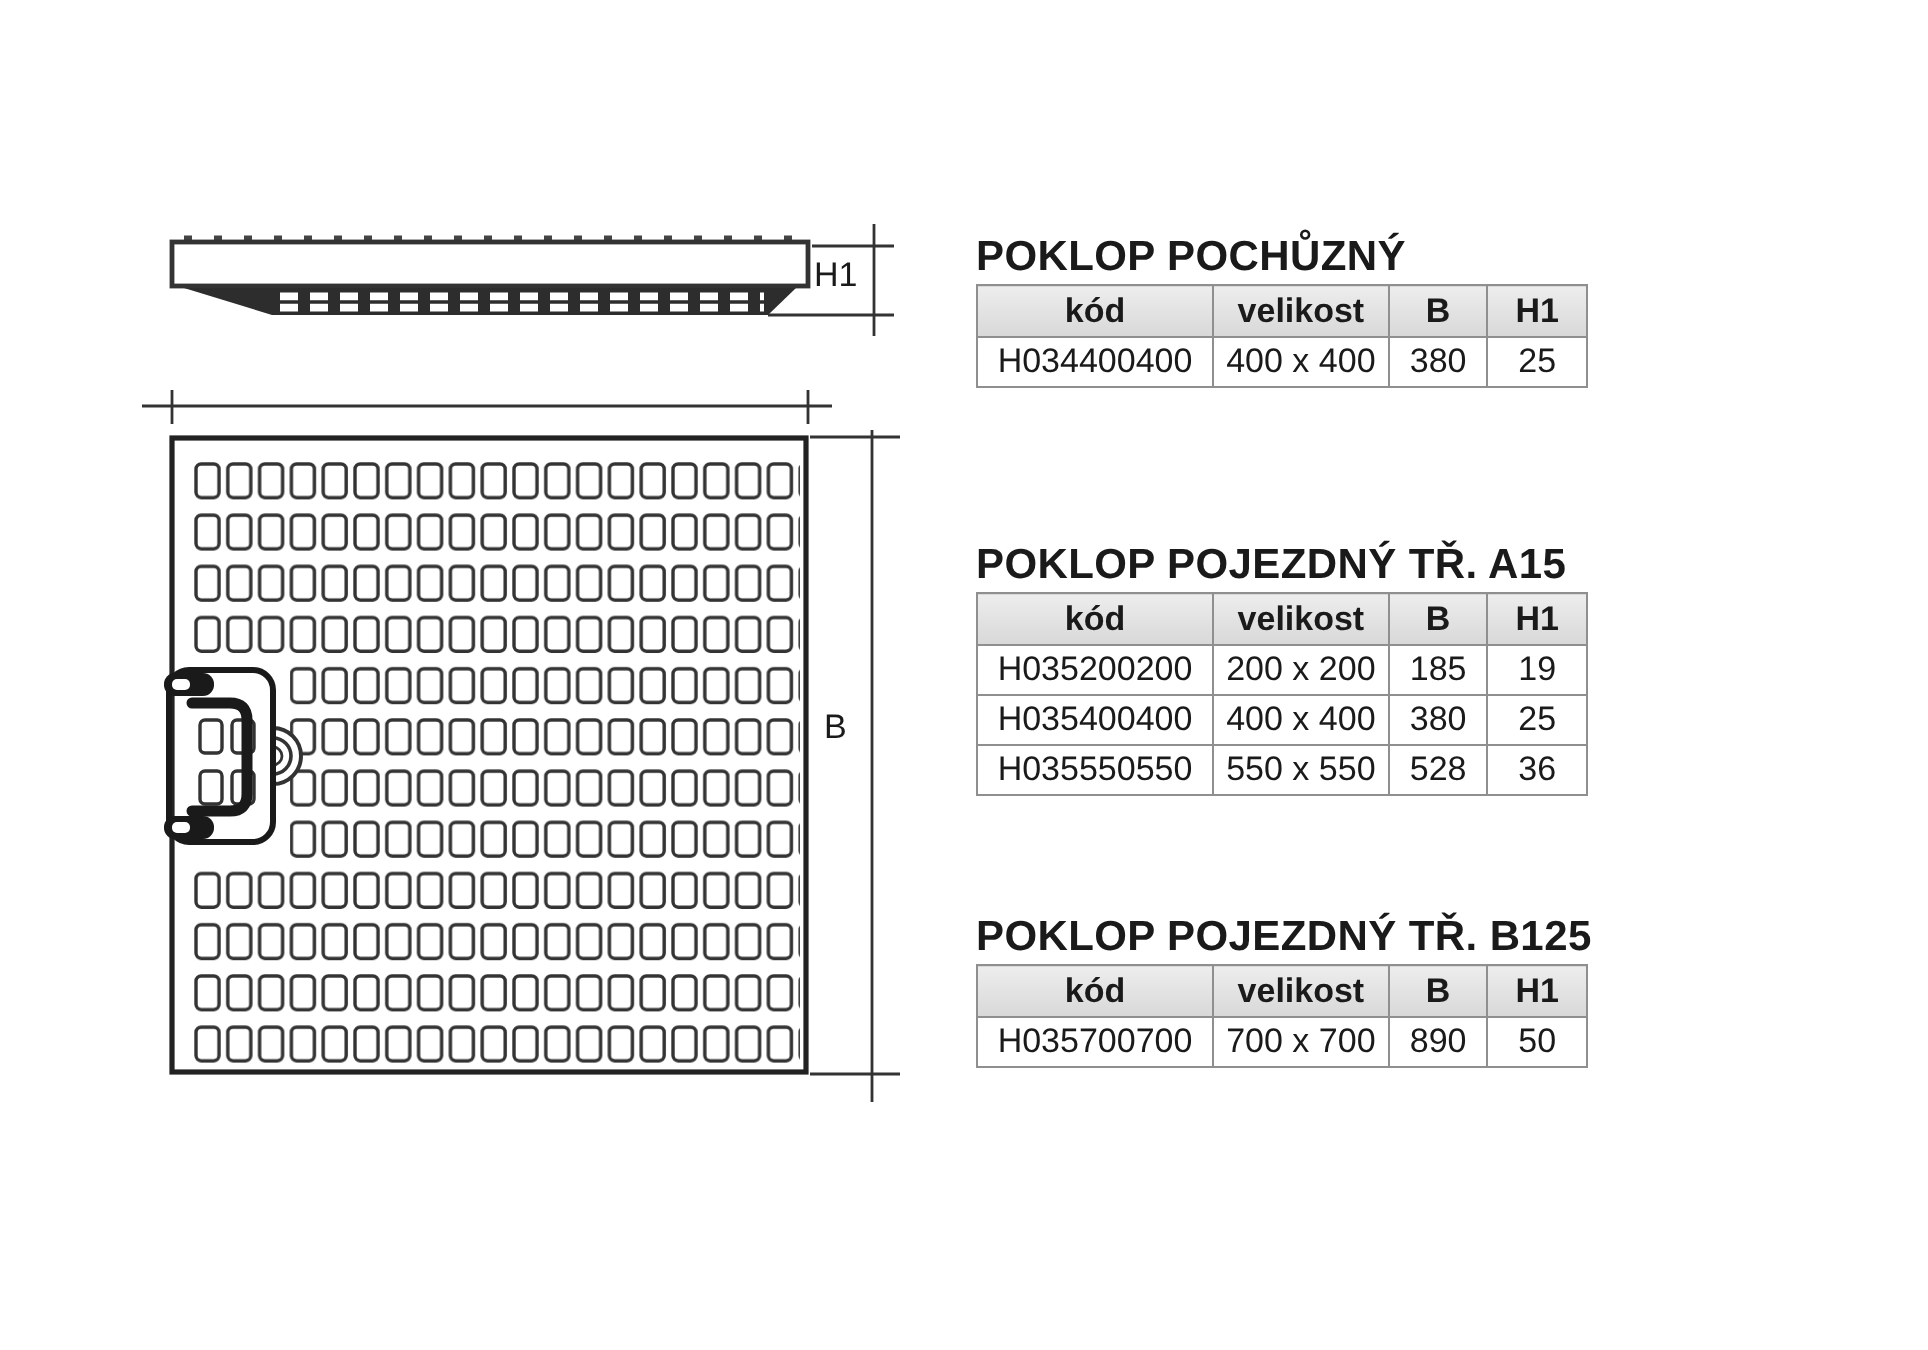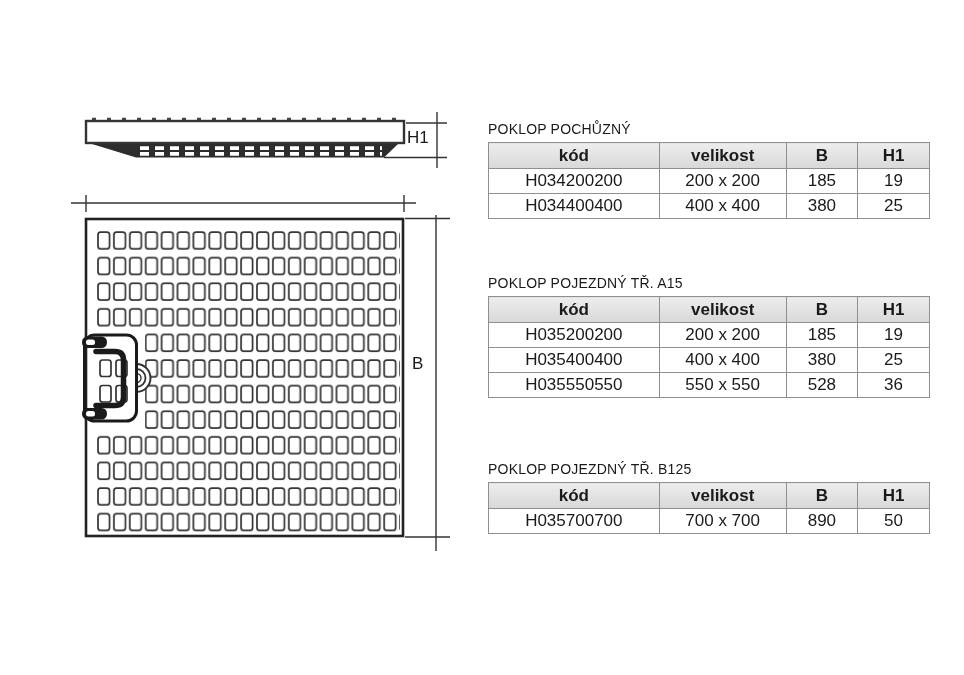--- a/index.html
+++ b/index.html
@@ -1,21 +1,21 @@
 <!DOCTYPE html>
 <html><head>
 <meta charset="utf-8">
 <style>
   html,body{margin:0;padding:0;background:#ffffff;}
   body{width:964px;height:675px;position:relative;font-family:"Liberation Sans",sans-serif;color:#1a1a1a;overflow:hidden;}
   .page{position:absolute;inset:0;background:#fff;}
   .drawing-wrap{position:absolute;left:60px;top:95px;width:400px;height:470px;}
   .spec{position:absolute;left:488px;width:382px;}
-  .spec h2{margin:0 0 4px 0;font-size:14px;line-height:18px;font-weight:normal;color:#1a1a1a;letter-spacing:.2px;white-space:nowrap;}
-  table.spec-table{border-collapse:collapse;width:442px;table-layout:fixed;font-size:17px;color:#1a1a1a;background:#fff;border:1px solid #7d7d7d;}
+  .spec h2{margin:0 0 4px 0;font-size:21px;line-height:18px;font-weight:bold;color:#1a1a1a;letter-spacing:.2px;white-space:nowrap;}
+  table.spec-table{border-collapse:collapse;width:306px;table-layout:fixed;font-size:17px;color:#1a1a1a;background:#fff;border:1px solid #7d7d7d;}
   table.spec-table th, table.spec-table td{border:1px solid #8f8f8f;text-align:center;padding:0;overflow:hidden;white-space:nowrap;}
   table.spec-table th{height:25px;line-height:25px;font-weight:bold;background:linear-gradient(180deg,#ededed 0%,#d8d8d8 100%);}
   table.spec-table td{height:24px;line-height:24px;background:#fff;}
   col.c0{width:38.7%;} col.c1{width:28.8%;} col.c2{width:16.2%;} col.c3{width:16.3%;}
   svg text{font-family:"Liberation Sans",sans-serif;}
 </style>
 </head>
 <body>
 
 <div class="page">
@@ -94,26 +94,20 @@
       <thead>
         <tr>
           <th>kód</th>
           <th>velikost</th>
           <th>B</th>
           <th>H1</th>
         </tr>
       </thead>
       <tbody>
         <tr>
-          <td>H034200200</td>
-          <td>200 x 200</td>
-          <td>185</td>
-          <td>19</td>
-        </tr>
-        <tr>
           <td>H034400400</td>
           <td>400 x 400</td>
           <td>380</td>
           <td>25</td>
         </tr>
       </tbody>
     </table>
   </div>
 
   <div class="spec" style="top:274px">

